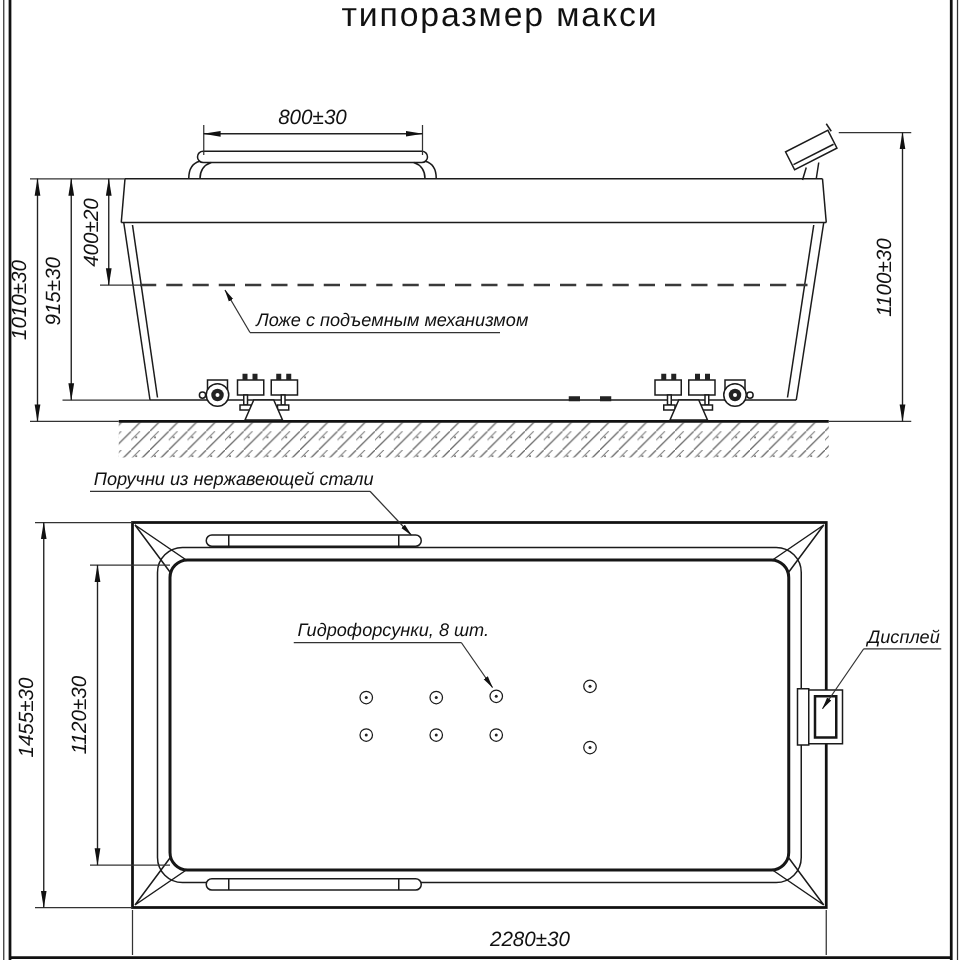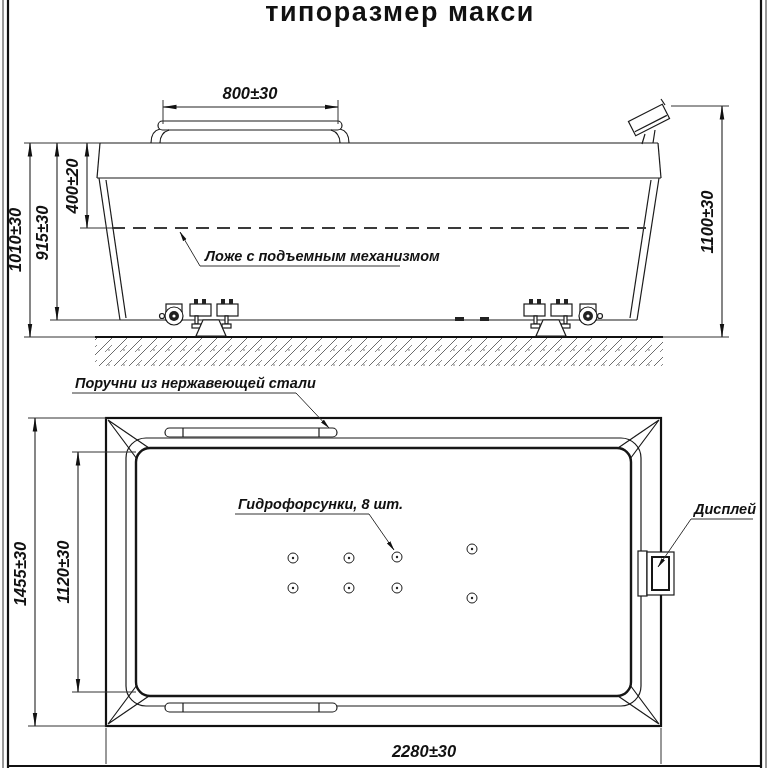--- a/index.html
+++ b/index.html
@@ -1,17 +1,17 @@
 <!DOCTYPE html>
 <html><head>
 <meta charset="utf-8">
 <style>
   html,body{margin:0;padding:0;background:#fff;}
   .sheet{position:relative;width:768px;height:768px;background:#ffffff;overflow:hidden;
-         font-family:"Liberation Sans",sans-serif;font-weight:bold;}
+         font-family:"Liberation Sans",sans-serif;}
   svg{display:block}
   svg .ln{stroke:#1b1b1b;fill:none;stroke-width:1.2;}
   svg .thick{stroke:#111;stroke-width:2.2;}
   svg .thin{stroke:#333;stroke-width:1;}
   svg .dimline{stroke:#222;stroke-width:1.1;}
   svg text{fill:#111;}
   svg .ttl{font-size:27px;letter-spacing:1.5px;}
   svg .lbl{font-style:italic;font-size:14.5px;}
   svg .dim{font-style:italic;font-size:16.5px;}
   svg .fillw{fill:#ffffff;}

